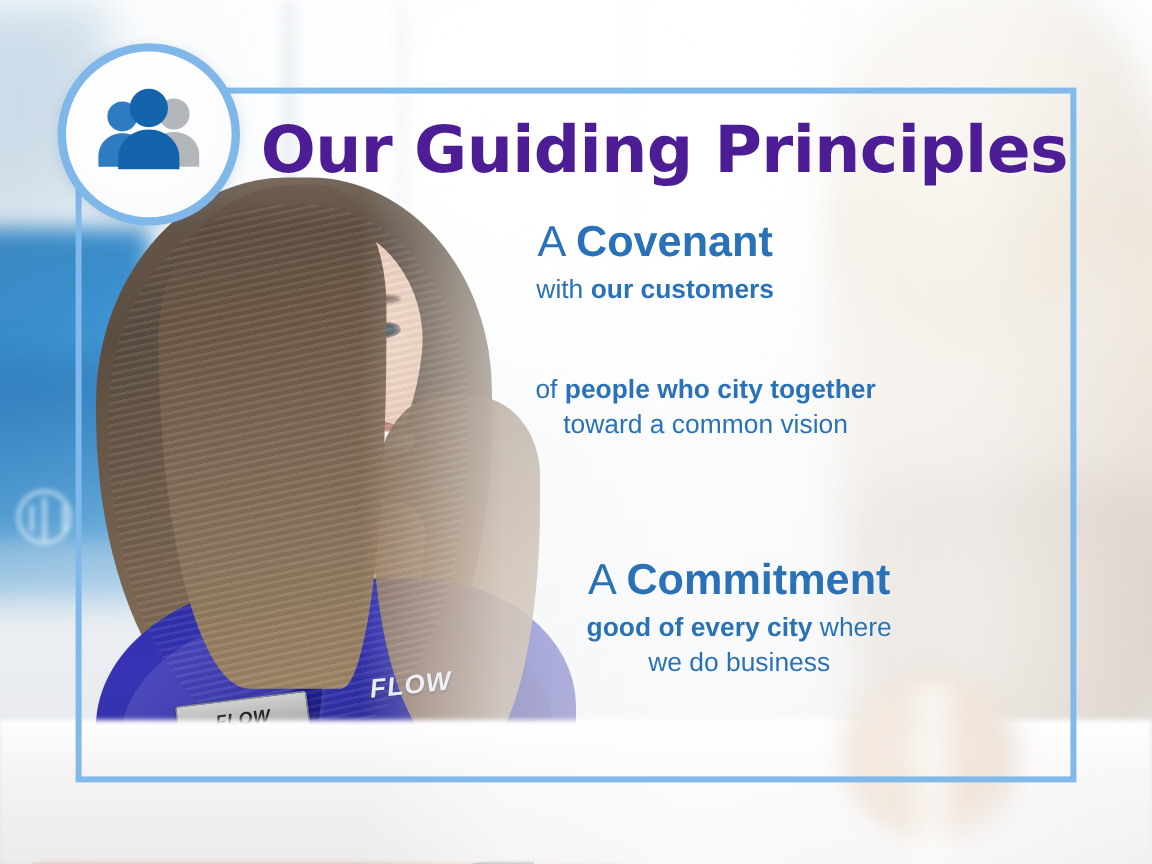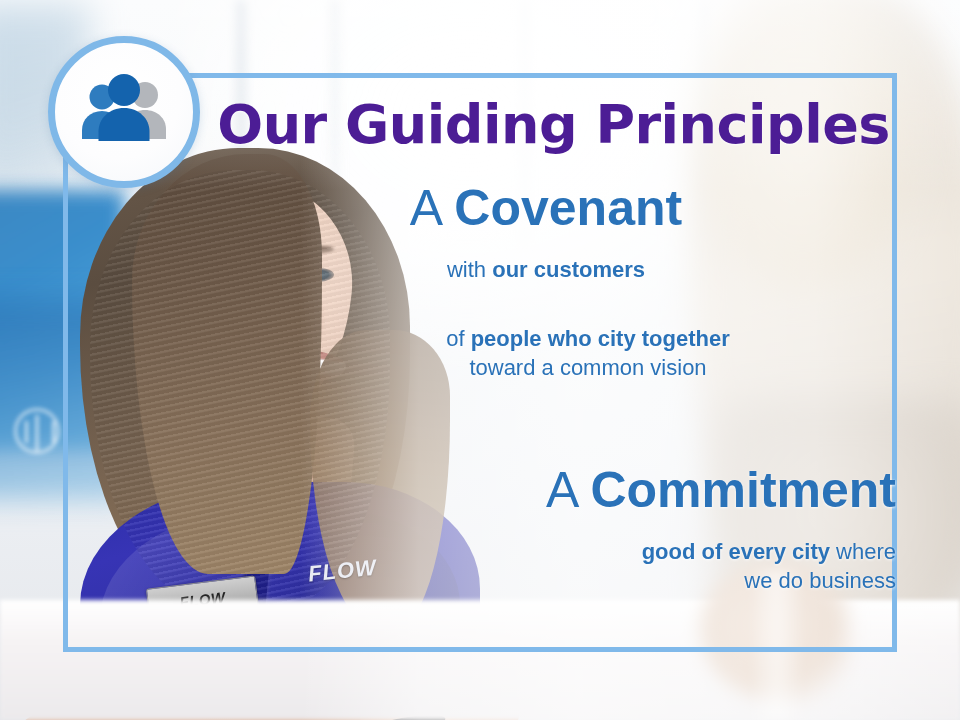--- a/index.html
+++ b/index.html
@@ -318,42 +318,42 @@
     font-size:54px;
     line-height:1;
     letter-spacing:-.5px;
     color:#4c1d95;
     text-shadow:0 1px 2px rgba(255,255,255,.9);
   }
 
   .principle { position:absolute; width:560px; text-align:center; }
   .principle .head {
     font-family:"Liberation Sans", sans-serif;
-    font-size:50px;
+    font-size:36px;
     line-height:1.06;
     color:#2a72b8;
     text-shadow:0 1px 3px rgba(255,255,255,.85);
     white-space:nowrap;
   }
   .principle .head .lead { font-weight:300; }
   .principle .head strong { font-weight:bold; }
   .principle .sub {
     font-family:"Liberation Sans", sans-serif;
     font-size:22px;
     line-height:1.32;
     color:#2a72b8;
     font-weight:normal;
-    margin-top:20px;
+    margin-top:6px;
     text-shadow:0 1px 3px rgba(255,255,255,.85);
   }
   .principle .sub b { font-weight:bold; }
 
   #p1 { left:76px; top:100px; }
   #p2 { left:118px; top:222px; }
-  #p3 { left:146px; top:382px;text-align:right; }
+  #p3 { left:146px; top:382px; }
 </style>
 </head>
 <body>
 
 <div id="stage">
 
   <div class="photo-layer">
     <div class="room-base"></div>
     <div class="left-dark"></div>
     <div class="window-glow"></div>

